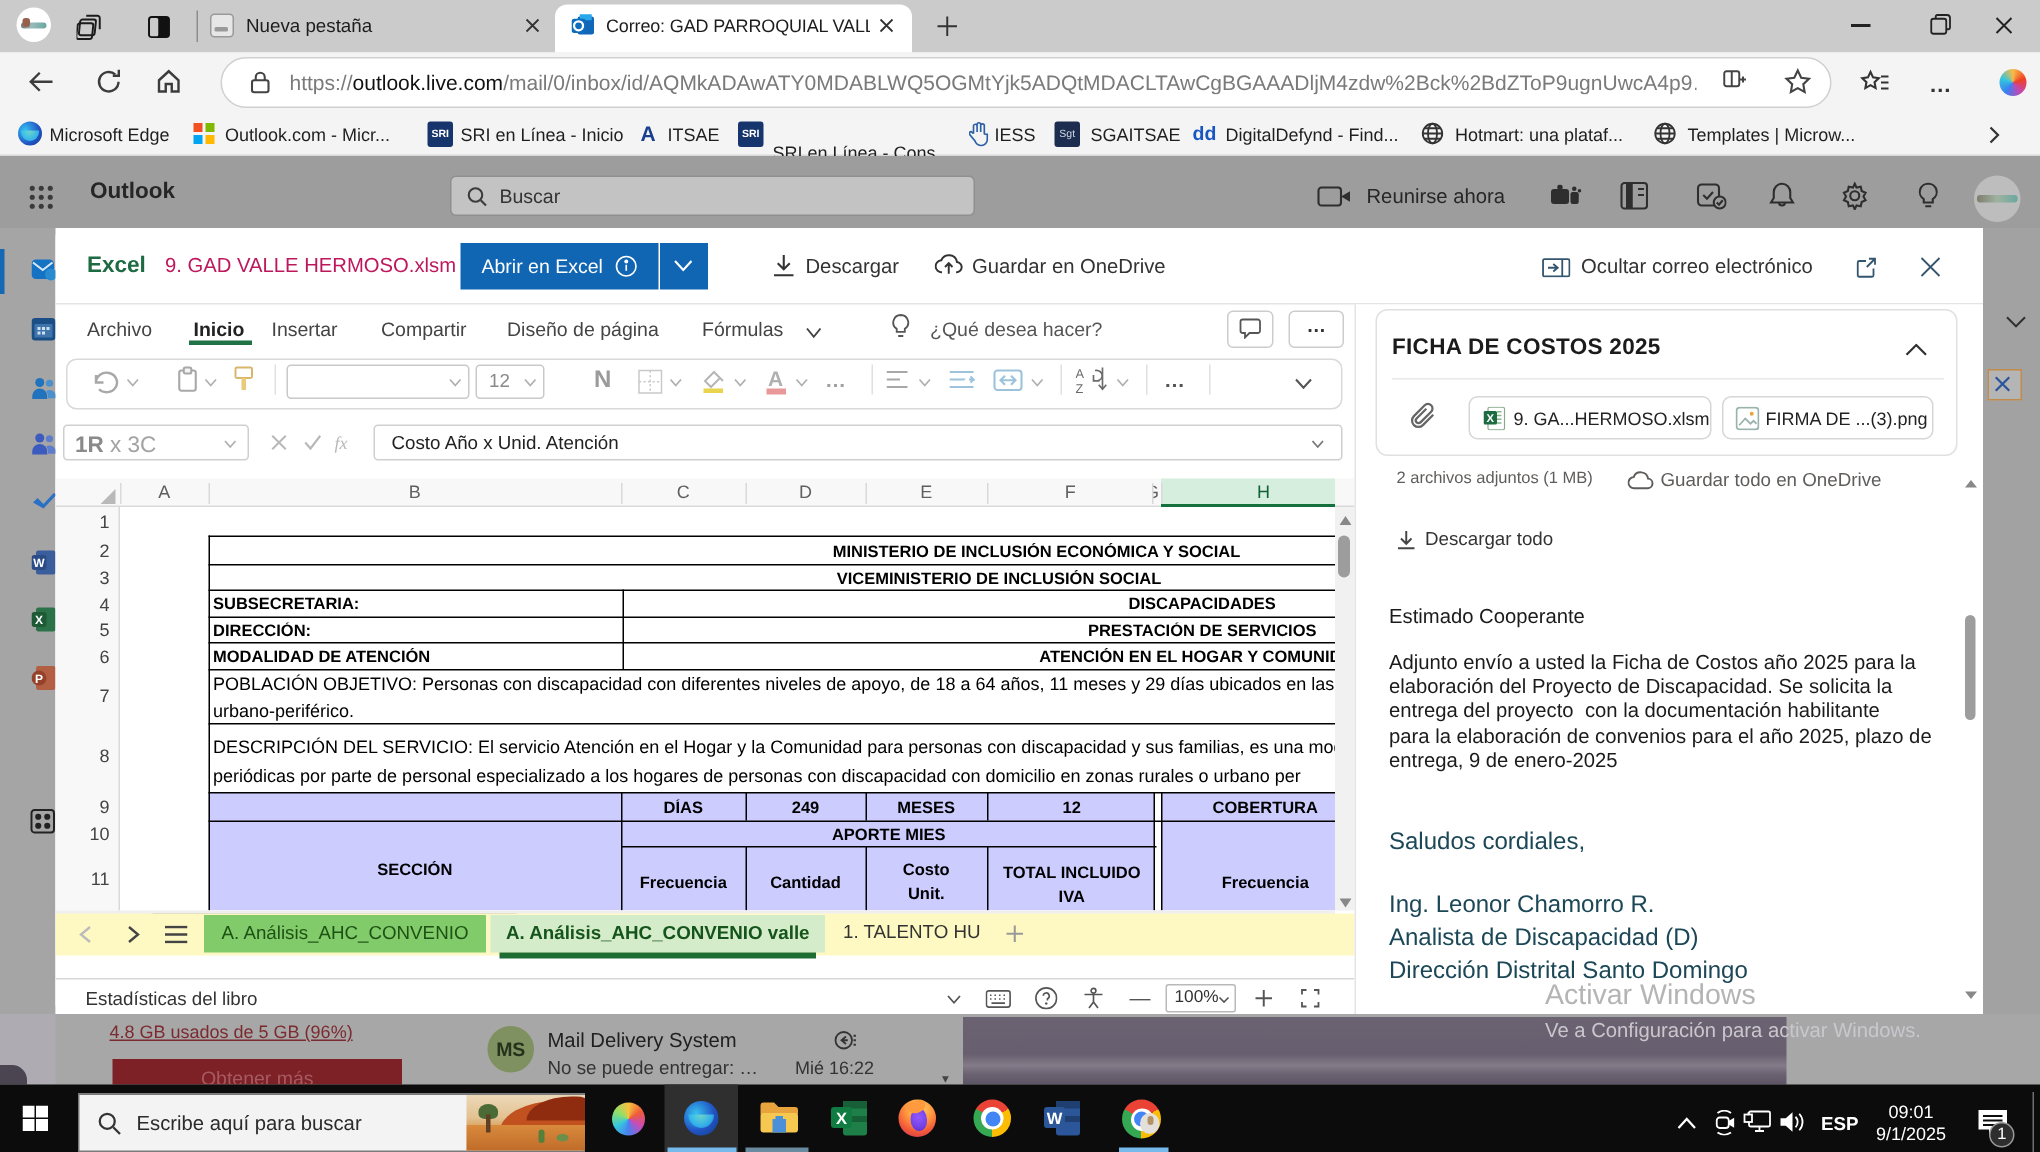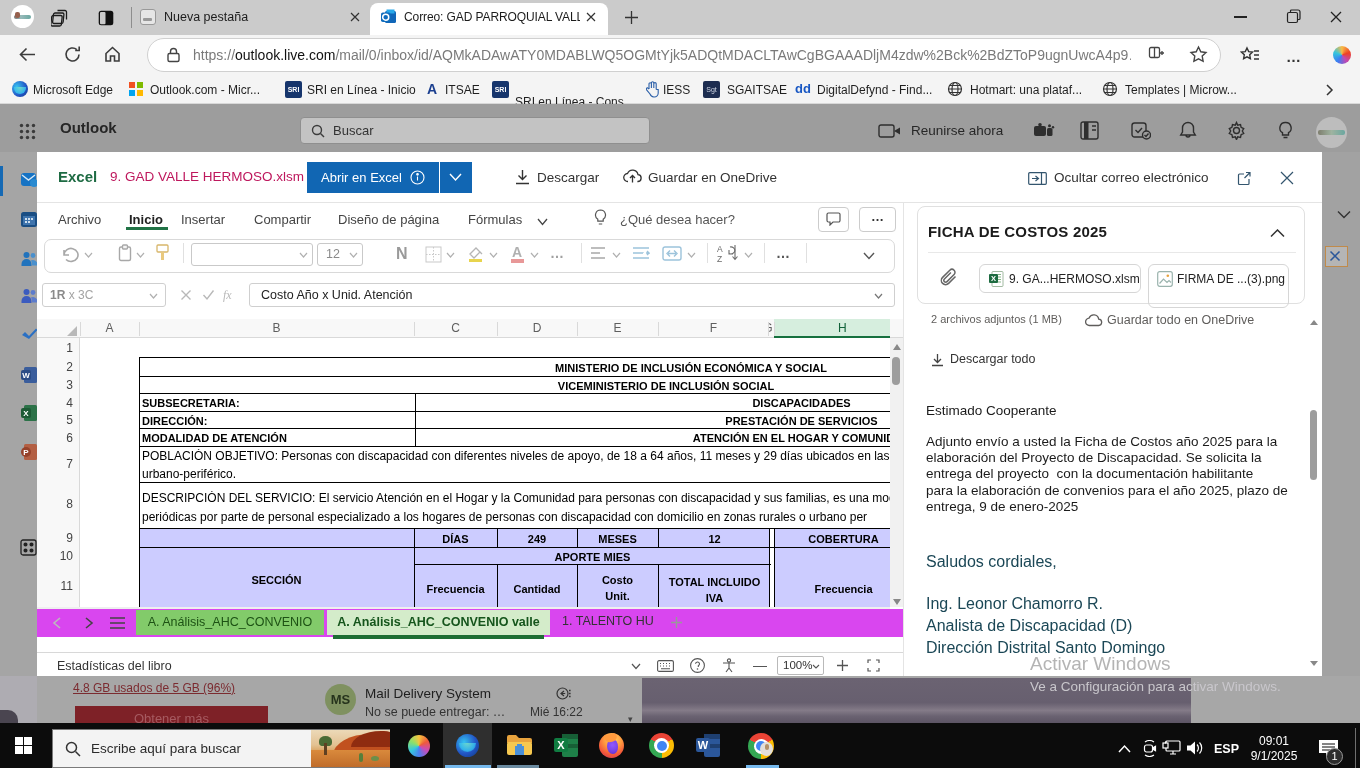--- a/index.html
+++ b/index.html
@@ -421,21 +421,21 @@
     <svg class="abs" style="left:707px;top:49px;" width="9" height="6" viewBox="0 0 9 6" fill="none" stroke="#b0b0b0" stroke-width="1.2">
         <path d="M1 1 L4.5 5 L8 1"></path>
       </svg>
     <div class="abs" style="left:727px;top:40px;width:1px;height:20px;background:#e0e0e0;"></div>
     <div class="abs" style="left:739px;top:42px;color:#555;font-size:14px;font-weight:bold;letter-spacing:1px;">…</div>
     <div class="abs" style="left:769px;top:40px;width:1px;height:20px;background:#e0e0e0;"></div>
     <svg class="abs" style="left:826px;top:49px;" width="12" height="8" viewBox="0 0 12 8" fill="none" stroke="#555" stroke-width="1.4">
         <path d="M1 1 L6 6.5 L11 1"></path>
       </svg>
 
-    <div class="abs" style="left:5px;top:80px;width:124px;height:24px;border:1px solid #cfcfcf;border-radius:3px;box-sizing:border-box;color:#a3a3a3;font-size:12px;">
+    <div class="abs" style="left:5px;top:80px;width:124px;height:24px;border:1px solid #cfcfcf;border-radius:3px;box-sizing:border-box;color:#a3a3a3;font-size:15px;">
       <span class="abs" style="left:7px;top:4px;"><b style="color:#8a8a8a;">1R</b> x 3C</span>
       <svg class="abs" style="left:106px;top:9px;" width="9" height="6" viewBox="0 0 9 6" fill="none" stroke="#b0b0b0" stroke-width="1.2">
           <path d="M1 1 L4.5 5 L8 1"></path>
         </svg>
     </div>
     <svg class="abs" style="left:143px;top:86px;" width="12" height="12" viewBox="0 0 12 12" stroke="#b8b8b8" stroke-width="1.4" fill="none">
         <path d="M1.5 1.5 L10.5 10.5 M10.5 1.5 L1.5 10.5"></path>
       </svg>
     <svg class="abs" style="left:165px;top:86px;" width="13" height="12" viewBox="0 0 13 12" stroke="#b8b8b8" stroke-width="1.4" fill="none">
         <path d="M1.5 6 L5 10 L11.5 1.5"></path>
@@ -557,21 +557,21 @@
         <svg class="abs" style="left:3px;top:5px;" width="8" height="8" viewBox="0 0 8 8">
             <path d="M0 7 H8 L4 1 Z" fill="#888"></path>
           </svg>
         <div class="abs" style="left:2px;top:19px;width:8px;height:28px;background:#9d9d9d;border-radius:4px;"></div>
         <svg class="abs" style="left:3px;top:260px;" width="8" height="8" viewBox="0 0 8 8">
             <path d="M0 1 H8 L4 7 Z" fill="#888"></path>
           </svg>
       </div>
     </div>
 
-    <div class="abs" style="left:0;top:406px;width:866px;height:28px;background:#d946ef;">
+    <div class="abs" style="left:0;top:406px;width:866px;height:28px;background:#fef9c3;">
       <svg class="abs" style="left:15px;top:8px;" width="11" height="12" viewBox="0 0 11 12" fill="none" stroke="#bbb" stroke-width="1.6">
           <path d="M8 1 L2 6 L8 11"></path>
         </svg>
       <svg class="abs" style="left:46px;top:8px;" width="11" height="12" viewBox="0 0 11 12" fill="none" stroke="#444" stroke-width="1.6">
           <path d="M3 1 L9 6 L3 11"></path>
         </svg>
       <svg class="abs" style="left:73px;top:8px;" width="15" height="12" viewBox="0 0 15 12" stroke="#444" stroke-width="1.6">
           <path d="M0 1 h15 M0 6 h15 M0 11 h15"></path>
         </svg>
       <div class="abs" style="left:99px;top:1px;width:188px;height:25px;background:#82cb6a;color:#1d5214;font-size:12.5px;text-align:center;line-height:25px;">A. Análisis_AHC_CONVENIO</div>
@@ -632,21 +632,21 @@
         </svg>
       <div class="abs" style="left:61px;top:57px;width:162px;height:29px;border:1px solid #d6d6d6;border-radius:6px;box-sizing:border-box;">
         <svg class="abs" style="left:9px;top:6px;" width="15" height="16" viewBox="0 0 15 16">
             <rect x="3" y="0.5" width="11" height="15" rx="1" fill="#fff" stroke="#8aa88a" stroke-width="0.8"></rect>
             <path d="M9 3.5 h3 M9 6 h3 M9 8.5 h3 M9 11 h3" stroke="#87b587" stroke-width="1"></path>
             <rect x="0" y="3" width="9" height="9" rx="1" fill="#1d6b40"></rect>
             <text x="4.5" y="10" font-size="7.5" fill="#fff" text-anchor="middle" font-weight="bold" font-family="Liberation Sans">X</text>
           </svg>
         <div class="abs" style="left:29px;top:7px;font-size:12px;color:#222;">9. GA...HERMOSO.xlsm</div>
       </div>
-      <div class="abs" style="left:230px;top:57px;width:141px;height:44px;border:1px solid #d6d6d6;border-radius:6px;box-sizing:border-box;">
+      <div class="abs" style="left:230px;top:57px;width:141px;height:29px;border:1px solid #d6d6d6;border-radius:6px;box-sizing:border-box;">
         <svg class="abs" style="left:8px;top:6px;" width="16" height="16" viewBox="0 0 16 16" fill="none">
             <rect x="0.7" y="0.7" width="14.6" height="14.6" rx="2" stroke="#9ab3ad" stroke-width="1.2"></rect>
             <circle cx="10.8" cy="4.8" r="1.3" fill="#e8a33d"></circle>
             <path d="M2.5 12.5 L6.5 8 L10 11.5 L12 9.5 L14 11.5" stroke="#9ab3ad" stroke-width="1.2"></path>
           </svg>
         <div class="abs" style="left:28px;top:7px;font-size:12px;color:#222;">FIRMA DE ...(3).png</div>
       </div>
     </div>
 
     <div class="abs" style="left:27px;top:110px;font-size:11px;color:#5f5d5b;">2 archivos adjuntos (1 MB)</div>

